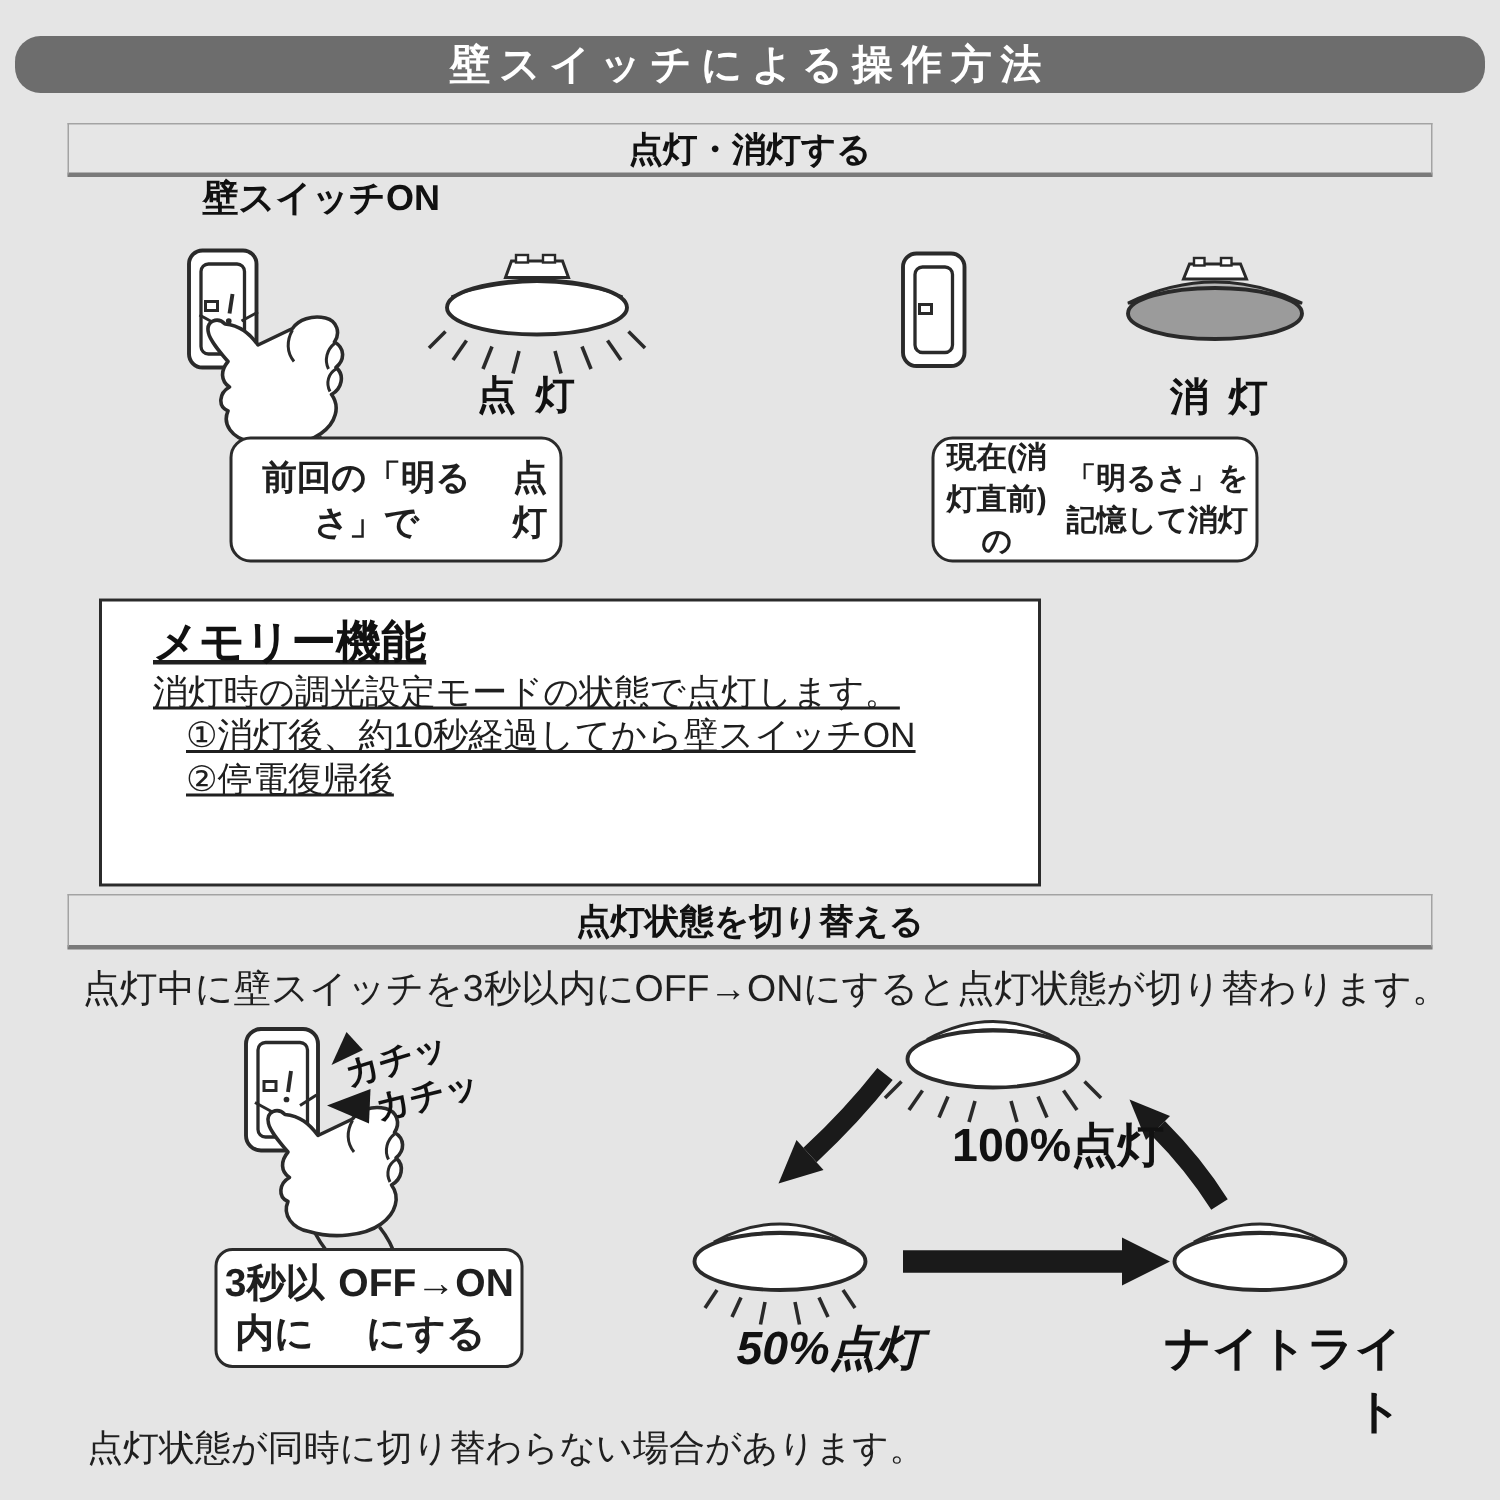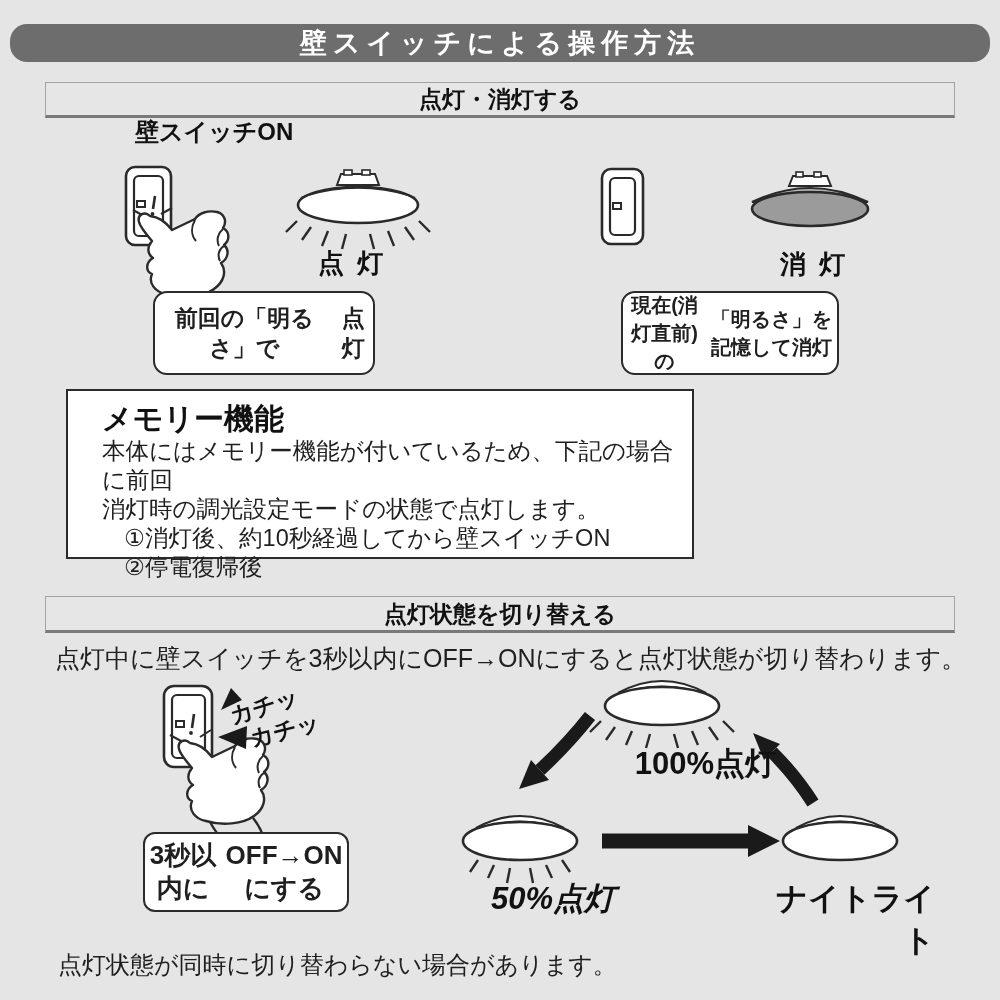--- a/index.html
+++ b/index.html
@@ -11,22 +11,22 @@
   .title-bar span{color:#fff;font-size:27px;font-weight:bold;letter-spacing:6px;}
   .sec-bar{left:45px;width:910px;height:36px;background:#e6e6e6;border:1px solid #a3a3a3;
            border-bottom:3px solid #7a7a7a;display:flex;align-items:flex-end;justify-content:center;
            box-sizing:border-box;}
   .sec-bar span{font-size:23px;font-weight:bold;color:#111;}
   .sw-label{font-size:24px;font-weight:bold;color:#111;}
   .lamp-label{font-size:26px;font-weight:bold;color:#111;letter-spacing:3px;}
   .note-box{border:2.5px solid #2b2b2b;border-radius:14px;background:#fff;display:flex;
             flex-direction:row;align-items:center;justify-content:center;text-align:center;
             box-sizing:border-box;}
-  .mem-box{left:66px;top:389px;width:628px;height:170px;border:2.5px solid #2b2b2b;background:#fff;
-           box-sizing:border-box;padding:10px 0 0 34px;}
+  .mem-box{left:66px;top:399px;width:628px;height:192px;border:2.5px solid #2b2b2b;background:#fff;
+           box-sizing:border-box;padding:10px 0 0 34px;text-decoration:underline;}
   .mem-title{font-size:30px;font-weight:bold;line-height:36px;color:#111;}
   .mem-line{font-size:23.5px;line-height:29px;color:#1f1f1f;}
   .mem-item{font-size:23.5px;line-height:29px;color:#1f1f1f;padding-left:22px;}
   .desc{font-size:25px;color:#1f1f1f;}
   .click-sound{font-size:23px;font-weight:bold;color:#111;transform-origin:left top;}
   .state-label{font-size:31px;font-weight:bold;color:#111;text-align:right;}
   .fn{font-size:24px;color:#1f1f1f;}
 </style>
 </head>
 <body>
@@ -169,21 +169,20 @@
     <div>前回の「明るさ」で</div>
     <div>点灯</div>
   </div>
   <div class="abs note-box" style="left:621px;top:291px;width:218px;height:84px;font-size:20px;font-weight:bold;line-height:28px;">
     <div>現在(消灯直前)の</div>
     <div>「明るさ」を記憶して消灯</div>
   </div>
 
   <div class="abs mem-box">
     <div class="mem-title">メモリー機能</div>
-    <div class="mem-line">本体にはメモリー機能が付いているため、下記の場合に前回</div>
     <div class="mem-line">消灯時の調光設定モードの状態で点灯します。</div>
     <div class="mem-item">①消灯後、約10秒経過してから壁スイッチON</div>
     <div class="mem-item">②停電復帰後</div>
   </div>
 
   <div class="abs sec-bar" style="top:596px;height:37px;">
     <span>点灯状態を切り替える</span>
   </div>
 
   <div class="abs desc" style="left:55px;top:642px;">点灯中に壁スイッチを3秒以内にOFF→ONにすると点灯状態が切り替わります。</div>

